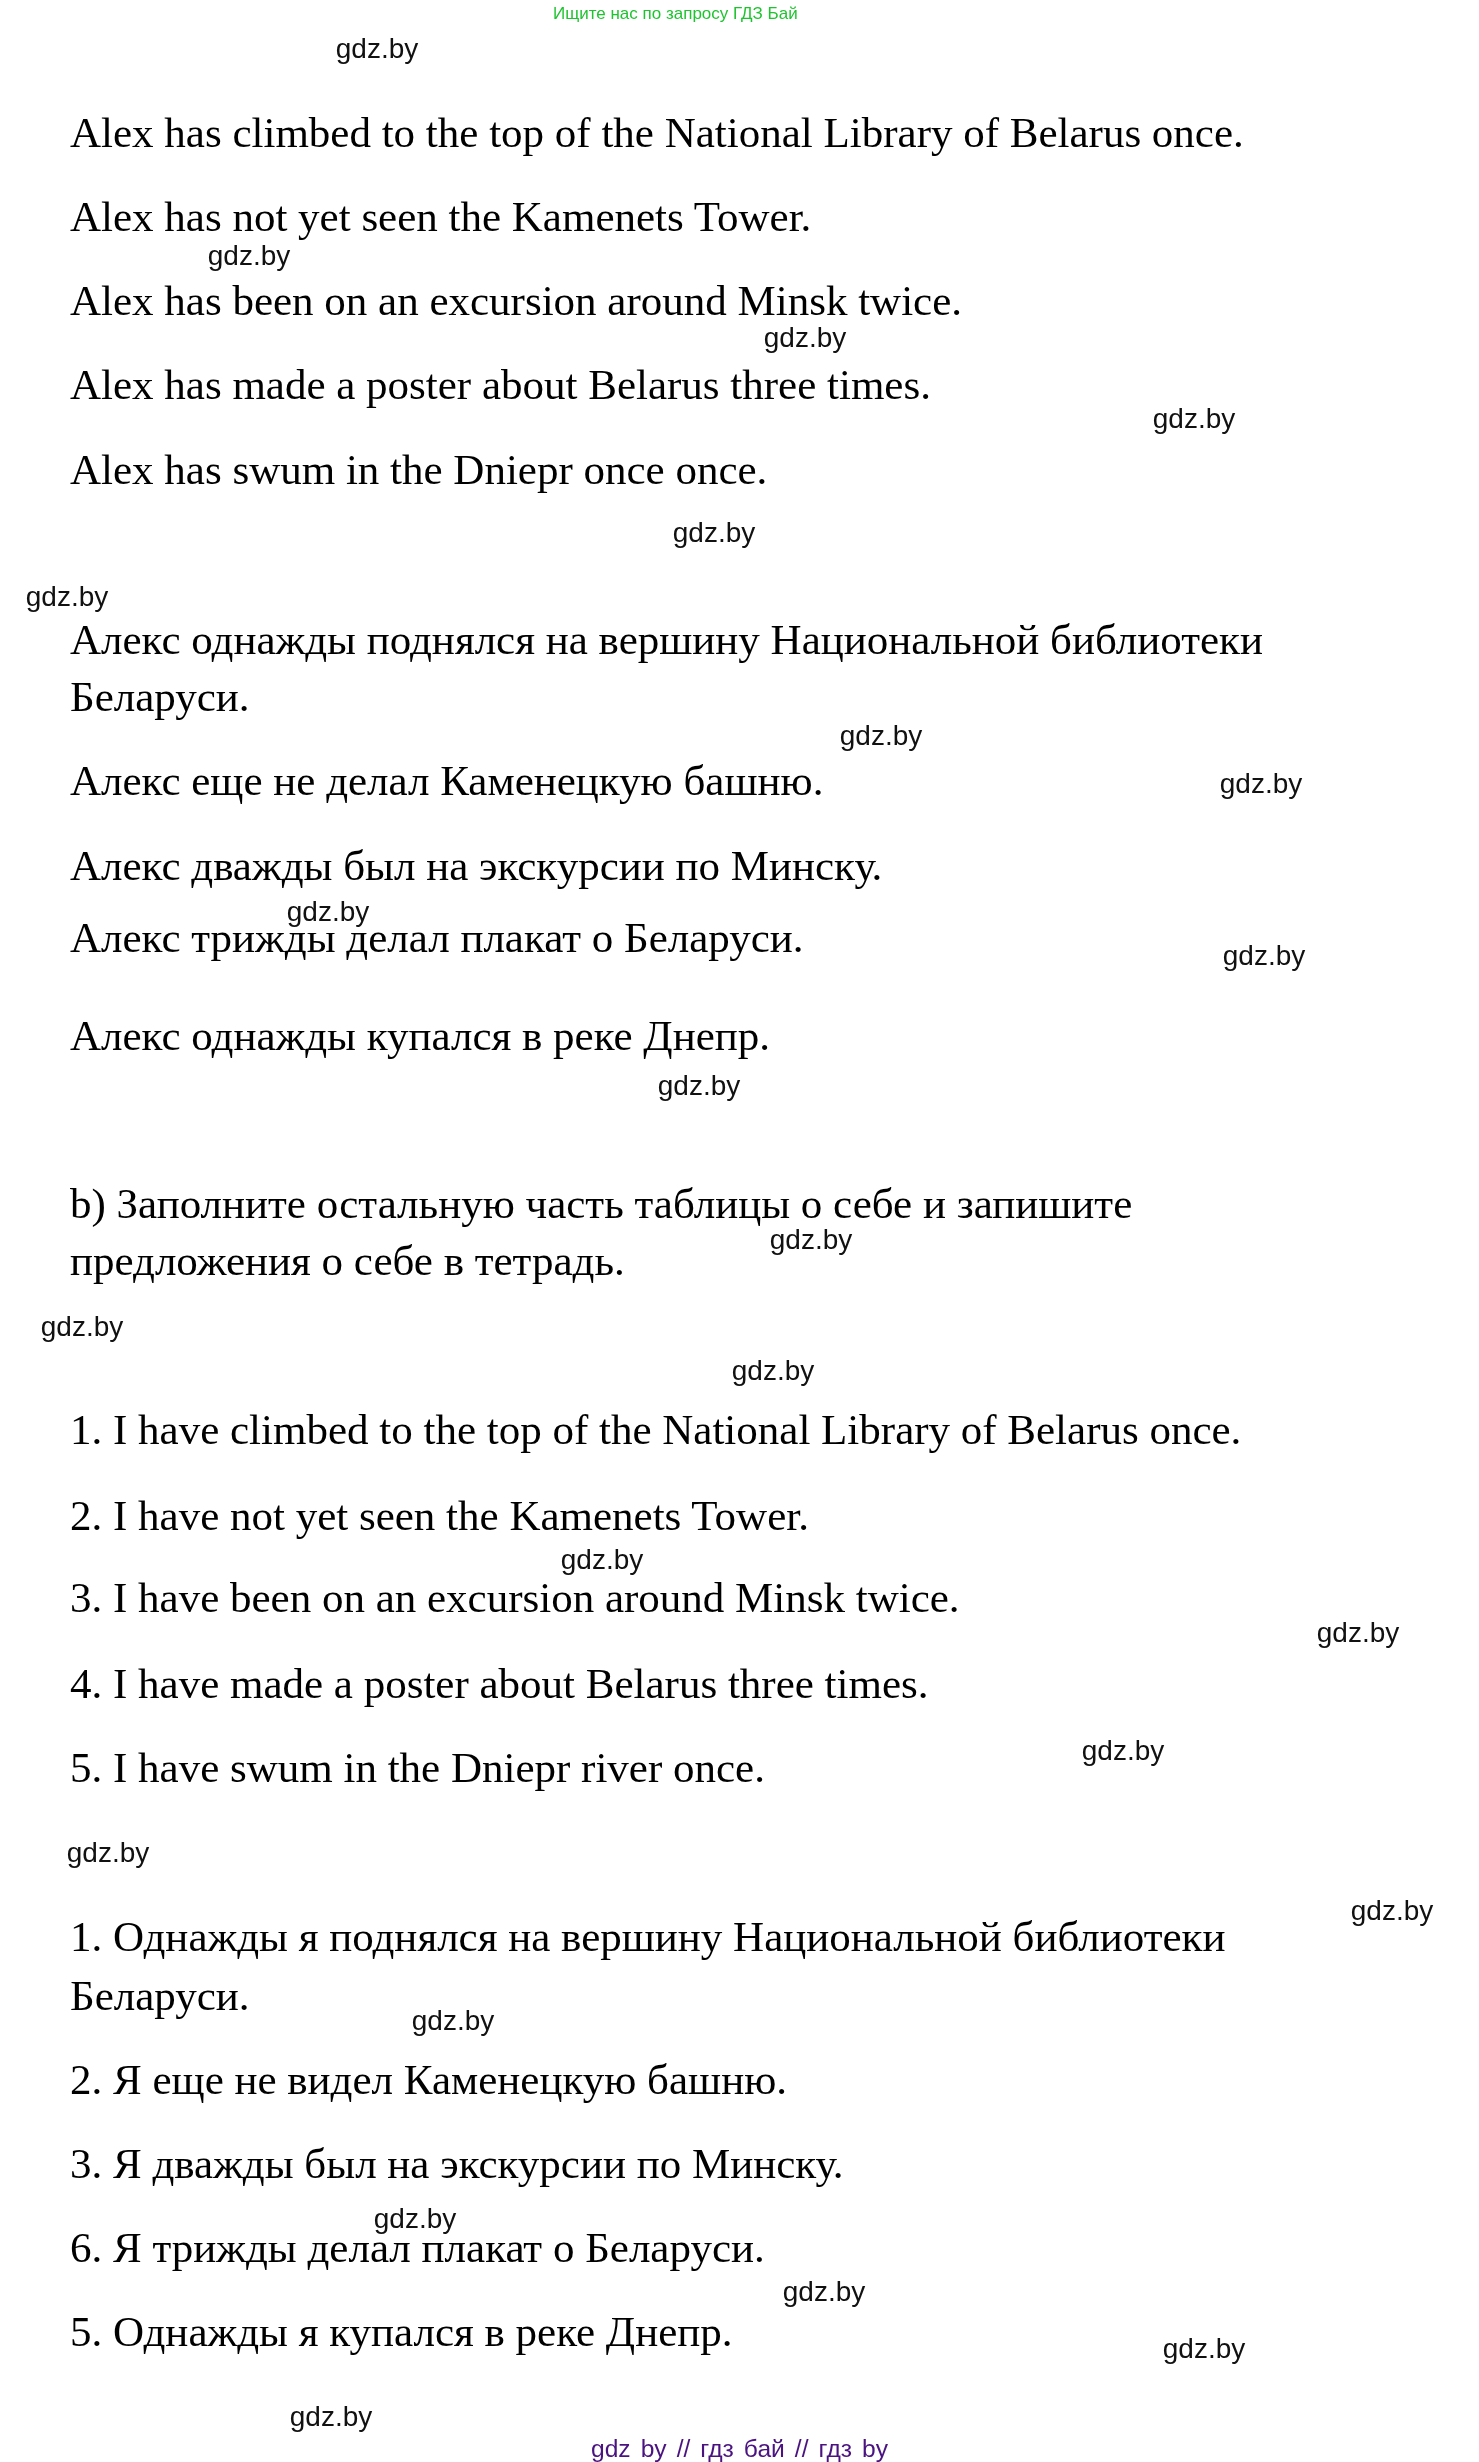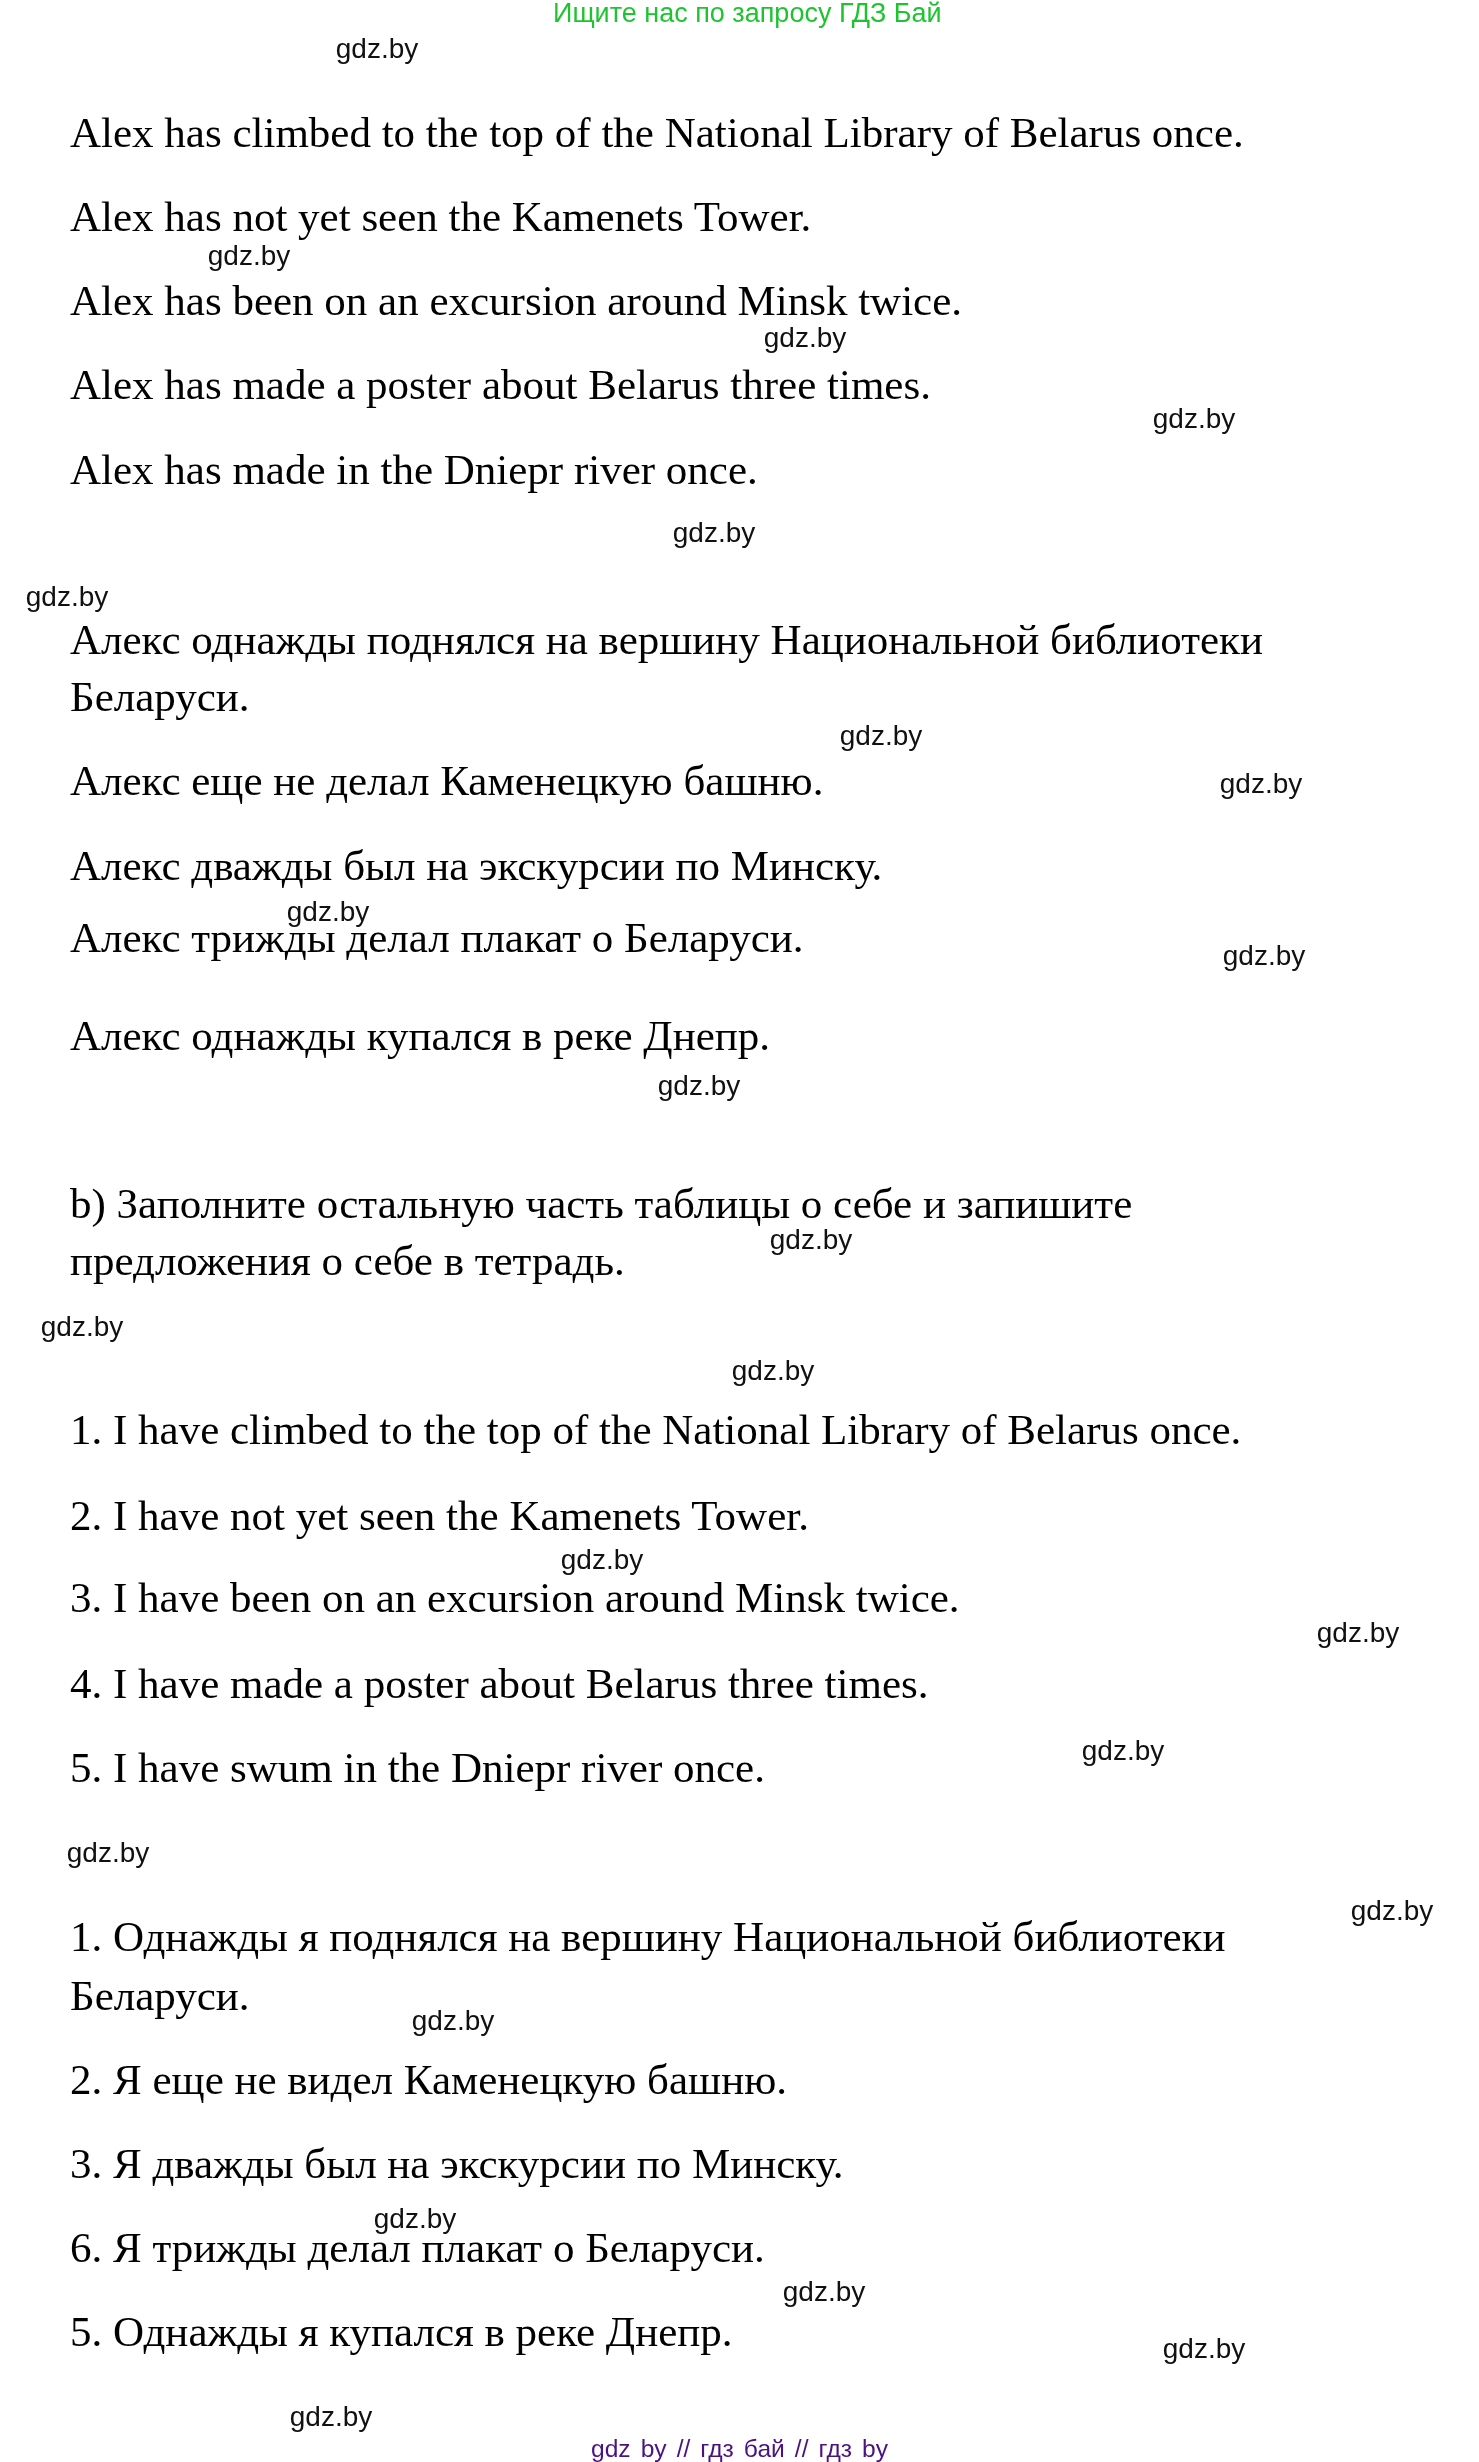--- a/index.html
+++ b/index.html
@@ -1,19 +1,19 @@
 <!DOCTYPE html>
 <html style="font-size:12.7px"><head>
 <meta charset="utf-8">
 <style>
   html, body { margin: 0; padding: 0; background: #ffffff; }
   body { width: 1479px; height: 2462px; position: relative; overflow: hidden; }
   .abs { position: absolute; white-space: nowrap; }
   .header-banner {
-    font-family: "Liberation Sans", sans-serif; font-size: 27px; color: #1ec42f;
+    font-family: "Liberation Sans", sans-serif; font-size: 17px; color: #1ec42f;
     left: 553px; top: 0px; line-height: 27px;
   }
   .line {
     font-family: "Liberation Serif", serif; font-size: 43px; color: #000;
     left: 70px; line-height: 48px; transform: translateY(-50%);
   }
   .bold { font-weight: normal; }
   .wm {
     font-family: "Liberation Sans", sans-serif; font-size: 28px; color: #111;
     line-height: 25px; transform: translate(-50%, -50%);
@@ -26,21 +26,21 @@
 </style>
 </head>
 <body>
 
 <div class="abs header-banner">Ищите нас по запросу ГДЗ Бай</div>
 
 <div class="abs line" style="top:133px">Alex has climbed to the top of the National Library of Belarus once.</div>
 <div class="abs line" style="top:217px">Alex has not yet seen the Kamenets Tower.</div>
 <div class="abs line" style="top:301px">Alex has been on an excursion around Minsk twice.</div>
 <div class="abs line" style="top:385px">Alex has made a poster about Belarus three times.</div>
-<div class="abs line" style="top:470px">Alex has made in the Dniepr river once.</div>
+<div class="abs line" style="top:470px">Alex has swum in the Dniepr once once.</div>
 
 <div class="abs line" style="top:640px">Алекс однажды поднялся на вершину Национальной библиотеки</div>
 <div class="abs line" style="top:697px">Беларуси.</div>
 <div class="abs line" style="top:781px">Алекс еще не делал Каменецкую башню.</div>
 <div class="abs line" style="top:866px">Алекс дважды был на экскурсии по Минску.</div>
 <div class="abs line" style="top:938px">Алекс трижды делал плакат о Беларуси.</div>
 <div class="abs line" style="top:1036px">Алекс однажды купался в реке Днепр.</div>
 
 <div class="abs line bold" style="top:1204px">b) Заполните остальную часть таблицы о себе и запишите</div>
 <div class="abs line bold" style="top:1261px">предложения о себе в тетрадь.</div>

